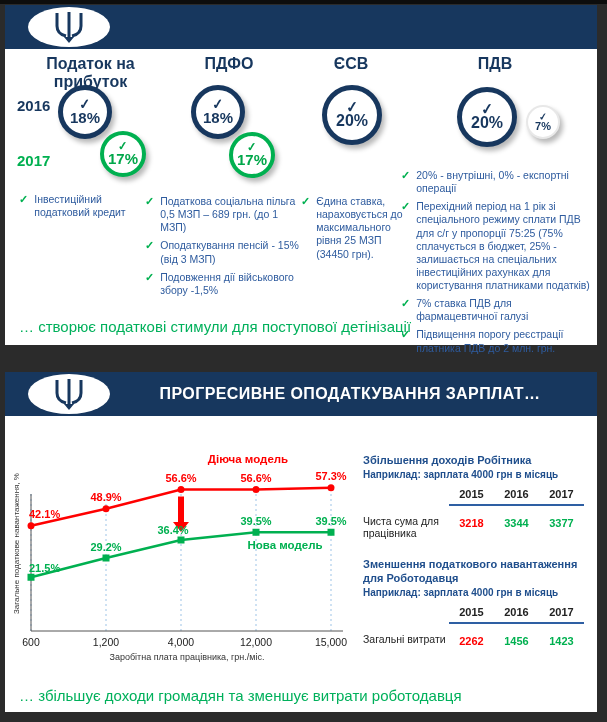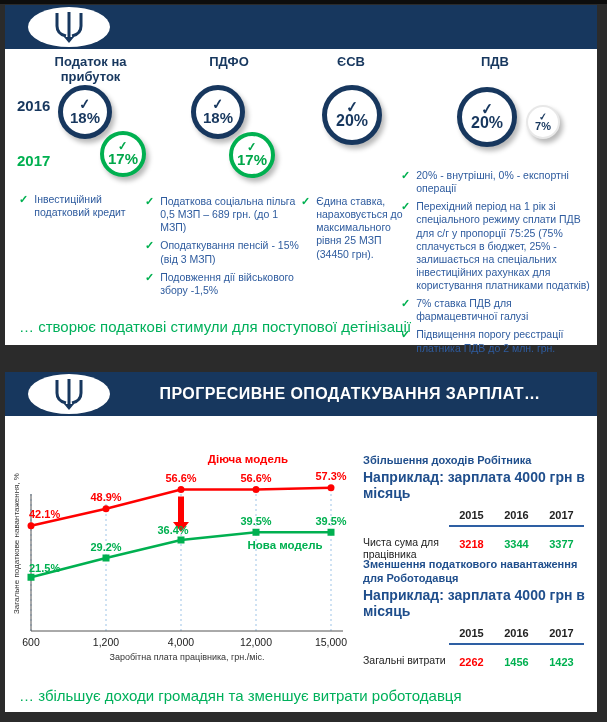--- a/index.html
+++ b/index.html
@@ -19,21 +19,21 @@
                   display:flex; align-items:center; justify-content:center; }
   .slide-title { flex:1; text-align:center; color:#ffffff; font-size:16px; font-weight:600;
                  letter-spacing:0.4px; padding-right:30px; white-space:nowrap; }
 
   
   .year-label { position:absolute; font-size:15px; font-weight:bold; }
   #year2016 { left:12px; top:92px; color:#17375e; }
   #year2017 { left:12px; top:147px; color:#00b050; }
 
   .col-header { position:absolute; top:50px; text-align:center; color:#17375e;
-                font-size:13px; font-weight:bold; line-height:1.15; }
+                font-size:16px; font-weight:bold; line-height:1.15; }
 
   .rate-circle { position:absolute; background:#fff; border-radius:50%;
                  display:flex; flex-direction:column; align-items:center; justify-content:center;
                  box-shadow:3px 4px 5px rgba(0,0,0,0.28); }
   .rate-circle .chk { font-weight:bold; line-height:0.8; transform:rotate(-6deg); }
   .rate-circle .pct { font-weight:bold; line-height:1; }
   .c-navy  { border:5px solid #17375e; color:#17375e; }
   .c-green { border:4px solid #00b050; color:#00a74a; }
   .c-white { border:2px solid #e8e8e8; color:#17375e; }
   .big   { width:54px; height:54px; font-size:15px; }
@@ -59,21 +59,21 @@
 
   
   .chart-title { position:absolute; left:20px; top:58px; width:320px; text-align:center;
                  font-size:12px; font-weight:bold; color:#222; }
   #chart-svg { position:absolute; left:8px; top:74px; }
 
   .info-panel { position:absolute; left:358px; width:228px; }
   #panelA { top:82px; }
   #panelB { top:186px; }
   .panel-heading { color:#1f4e8c; font-size:11px; font-weight:bold; line-height:1.25; }
-  .panel-sub { color:#1f4e8c; font-size:14px; font-weight:bold; margin-top:1px; }
+  .panel-sub { color:#1f4e8c; font-size:10px; font-weight:bold; margin-top:1px; }
   .mini-table { display:grid; grid-template-columns:86px 45px 45px 45px; margin-top:8px; }
   .mt-head { font-size:11px; font-weight:bold; color:#222; text-align:center; padding-bottom:4px;
              border-bottom:2.5px solid #2e5fa3; }
   .mt-corner { border-bottom:none; }
   .mt-label { font-size:10.5px; color:#222; padding-top:9px; line-height:1.2; }
   .mt-val { font-size:11px; font-weight:bold; text-align:center; padding-top:11px; }
 </style>
 </head>
 <body>
 

